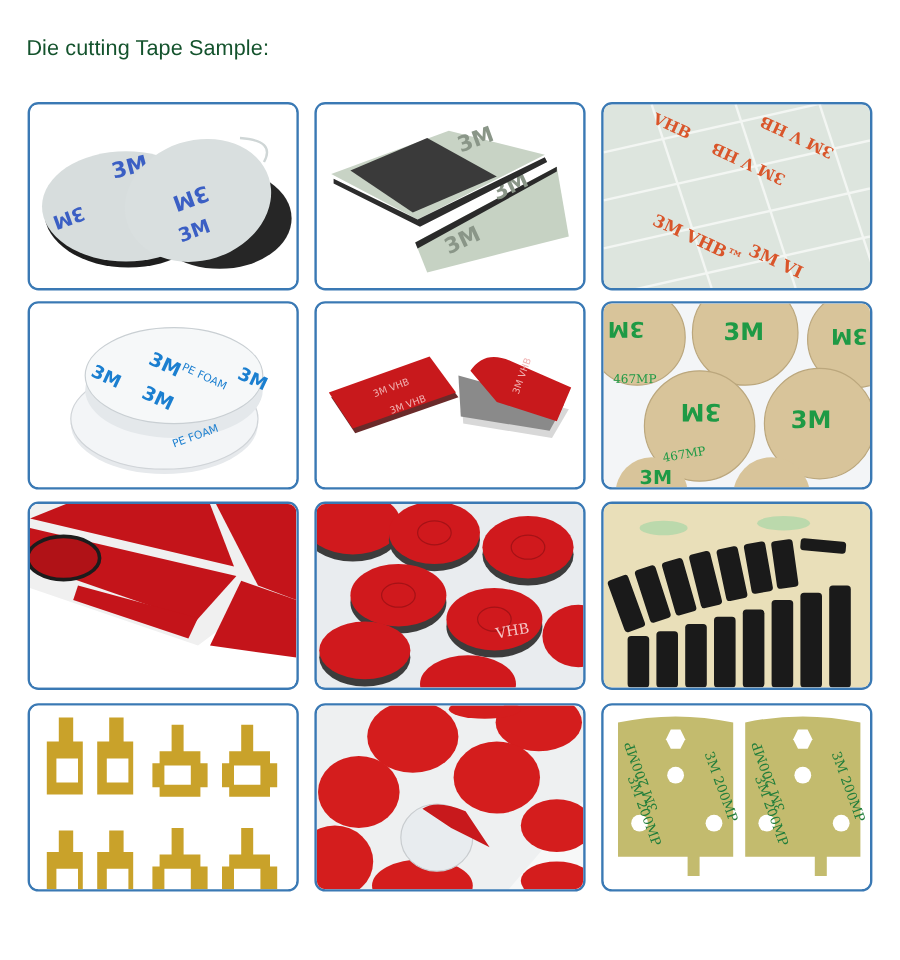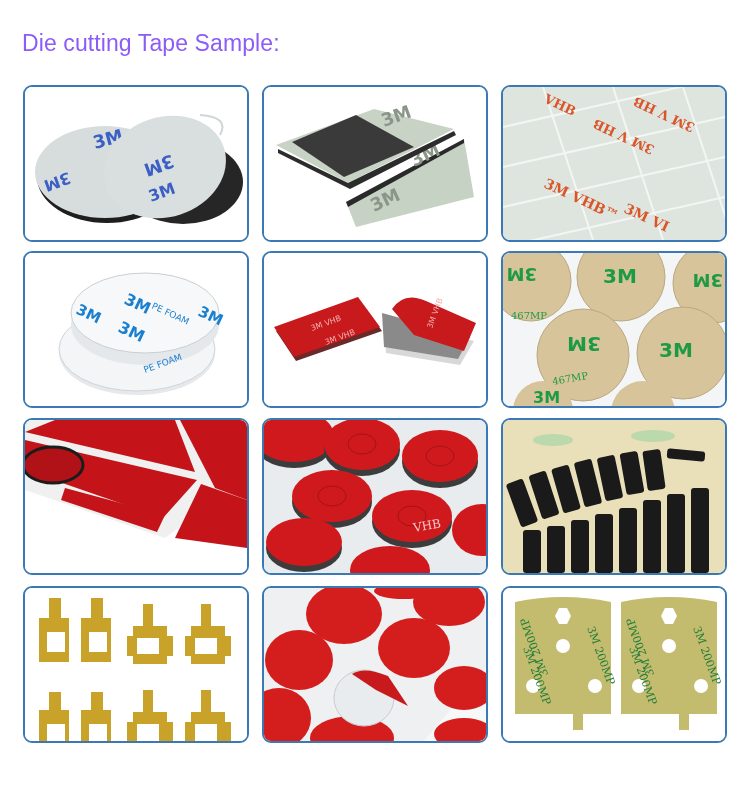--- a/index.html
+++ b/index.html
@@ -1,17 +1,17 @@
 <!DOCTYPE html>
 <html><head>
 <meta charset="utf-8">
 <style>
   html, body { margin:0; padding:0; background:#ffffff; }
   body { width:750px; height:800px; position:relative; overflow:hidden; font-family:"DejaVu Sans", sans-serif; }
-  .title { position:absolute; left:22px; top:30px; font-size:23px; color:#8b5cf6; letter-spacing:0.1px; font-family:"Liberation Sans", sans-serif; }
+  .title { position:absolute; left:22px; top:30px; font-size:18px; color:#14532d; letter-spacing:0.1px; font-family:"Liberation Sans", sans-serif; }
   .grid { position:absolute; left:23px; top:85px; width:704px; height:660px; }
   .card { position:absolute; width:222px; height:153px; border:2.5px solid #3a79b4; border-radius:9px; overflow:hidden; background:#ffffff; }
   .card svg { display:block; width:100%; height:100%; }
 </style>
 </head>
 <body>
 
 <div class="title">Die cutting Tape Sample:</div>
 
 <div class="grid">

